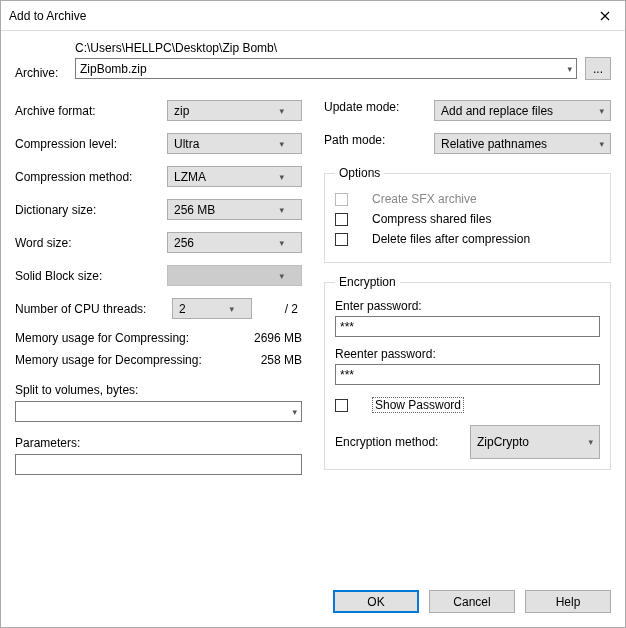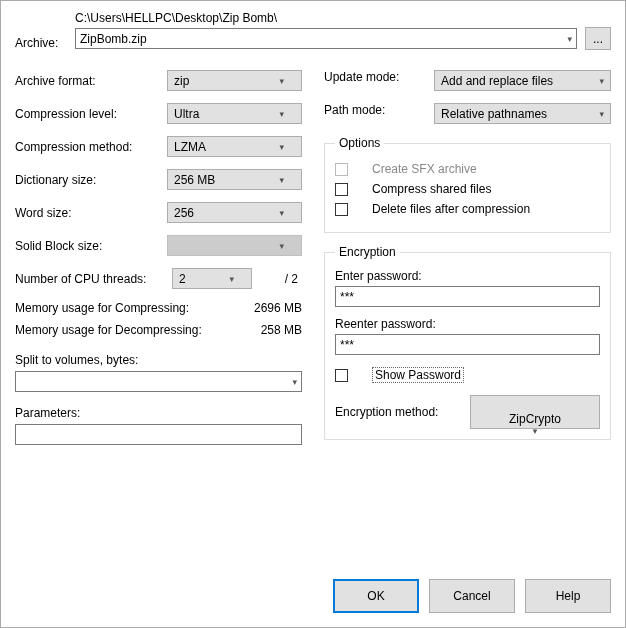--- a/index.html
+++ b/index.html
@@ -39,29 +39,37 @@
   legend { padding: 0 4px; }
   .chk-row { display:flex; align-items:center; gap:24px; margin: 6px 0; }
   .chk { width:13px; height:13px; border:1px solid #333; background:#fff; display:inline-block; }
   .chk.disabled { border-color:#bbb; }
   .chk-label.disabled { color:#888; }
   .pwd-label { margin: 4px 0 3px 0; display:block;}
   .pwd-input { width:100%; height:21px; border:1px solid #7a7a7a; padding:0 4px; display:flex; align-items:center; }
   .showpwd { border:1px dotted #666; padding:0 2px; }
   .enc-row { display:flex; align-items:center; margin-top:12px; }
   .enc-row .lab { flex:1; }
-  .enc-sel { width:130px; height:21px; border:1px solid #adadad; background:#e1e1e1; display:flex; align-items:center; justify-content:space-between; padding:16px 6px; cursor:pointer;flex-direction:column;}
+  .enc-sel { width:130px; height:21px; border:1px solid #adadad; background:#e1e1e1; display:flex; align-items:center; justify-content:space-between; padding:16px 6px; cursor:pointer;}
   .buttons { display:flex; justify-content:flex-end; gap:10px; padding: 8px 14px 14px 0; }
-  .btn { width:86px; height:34px; border:1px solid #adadad; background:#e1e1e1; display:flex; align-items:center; justify-content:center; cursor:pointer; }
+  .btn { width:86px; height:23px; border:1px solid #adadad; background:#e1e1e1; display:flex; align-items:center; justify-content:center; cursor:pointer; }
   .btn.primary { border:2px solid #0078d7; }
 </style>
 </head>
 <body>
 
 <div class="window">
+  <div class="titlebar">
+    <span class="title">Add to Archive</span>
+    <div class="close">
+      <svg viewBox="0 0 10 10">
+          <path d="M1 1 L9 9 M9 1 L1 9" stroke="#000" stroke-width="1.2"></path>
+        </svg>
+    </div>
+  </div>
 
   <div class="content">
 
     <div class="archive-row">
       <div class="archive-label">Archive:</div>
       <div class="archive-main">
         <div class="archive-path">C:\Users\HELLPC\Desktop\Zip Bomb\</div>
         <div class="archive-input-row">
           <div class="combo wide">
             <span>ZipBomb.zip</span>

